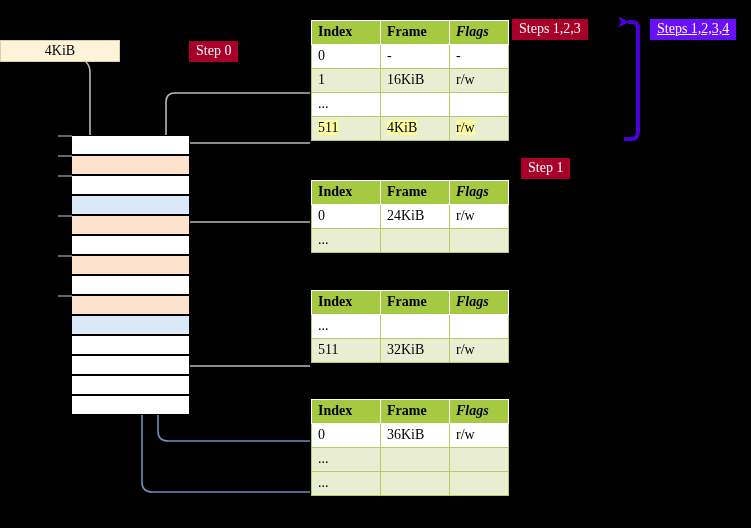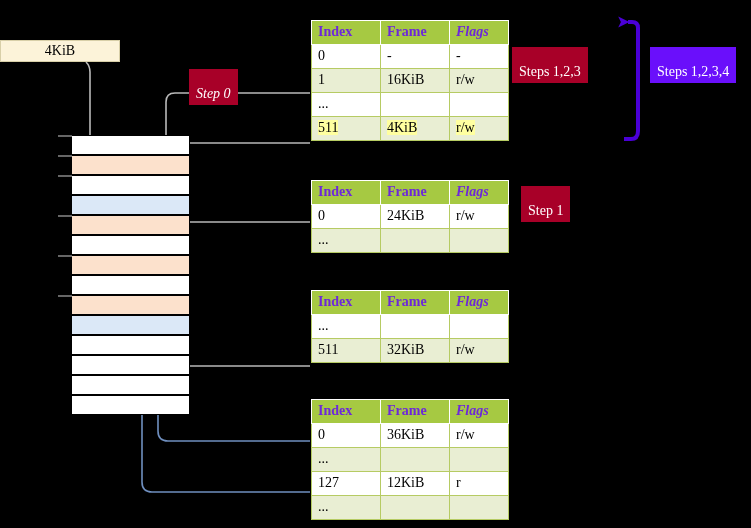--- a/index.html
+++ b/index.html
@@ -37,26 +37,25 @@
     white-space: nowrap;
   }
 
   
   .badge {
     position: absolute;
     box-sizing: border-box;
     color: #ffffff;
     font-size: 14px;
     line-height: 18px;
-    padding: 16px 7px 2px 7px;
+    padding: 1px 7px 2px 7px;
     white-space: nowrap;
-    margin-top: 28px;
   }
   .badge-red  { background: #a80028; }
-  .badge-blue { background: #6a0ffb; }
+  .badge-blue { background: #6a0ffb; text-decoration: underline; }
 
   
   #memcol {
     position: absolute;
     left: 71px;
     top: 135px;
     width: 119px;
     height: 280px;
   }
   .memrow {
@@ -82,21 +81,21 @@
   .ptable {
     position: absolute;
     border-collapse: collapse;
     border: 1px solid #8aa22a;
     font-size: 14px;
     color: #000000;
     background: #ffffff;
   }
   .ptable th {
     background: #a6c942;
-    color: #6d28d9;
+    color: #000000;
     font-weight: bold;
     text-align: left;
     padding: 2px 6px 3px 6px;
     border: 1px solid #ffffff;
     font-size: 14px;
     height: 18px;
     line-height: 18px;
     margin-left: 48px;
   }
   .ptable td {
@@ -174,21 +173,21 @@
       <path d="M310,492 L152,492 q-10,0 -10,-10 L142,216" fill="none" stroke="#6f8fbf" stroke-width="1.6" marker-end="url(#ah-blue-up)"></path>
     </g>
 
     <g>
       <path d="M624,139 L631,139 q7,0 7,-8 L638,28 q0,-6 -6,-6 L628,22" fill="none" stroke="#4a00d6" stroke-width="4" marker-end="url(#ah-purple)"></path>
     </g>
   </svg>
 
   <div class="cap-box" style="left:0px; top:40px; width:120px; height:22px;">4KiB</div>
 
-  <div class="badge badge-red" style="left:189px; top:41px;font-style:italic;">Step 0</div>
+  <div class="badge badge-red" style="left:189px; top:41px;">Step 0</div>
 
   <div class="badge badge-red" style="left:512px; top:19px;">Steps 1,2,3</div>
 
   <div class="badge badge-blue" style="left:650px; top:19px;">Steps 1,2,3,4</div>
 
   <div class="badge badge-red" style="left:521px; top:158px;">Step 1</div>
 
   <div id="memcol">
     <div class="memrow" style="top:0px;"></div>
     <div class="memrow orange" style="top:20px;"></div>
@@ -301,25 +300,20 @@
       <tr class="plain">
         <td><span>0</span></td>
         <td><span>36KiB</span></td>
         <td><span>r/w</span></td>
       </tr>
       <tr class="alt">
         <td><span>...</span></td>
         <td><span></span></td>
         <td><span></span></td>
       </tr>
-      <tr class="plain">
-        <td><span>127</span></td>
-        <td><span>12KiB</span></td>
-        <td><span>r</span></td>
-      </tr>
       <tr class="alt">
         <td><span>...</span></td>
         <td><span></span></td>
         <td><span></span></td>
       </tr>
     </tbody>
   </table>
 
 </div>
 

